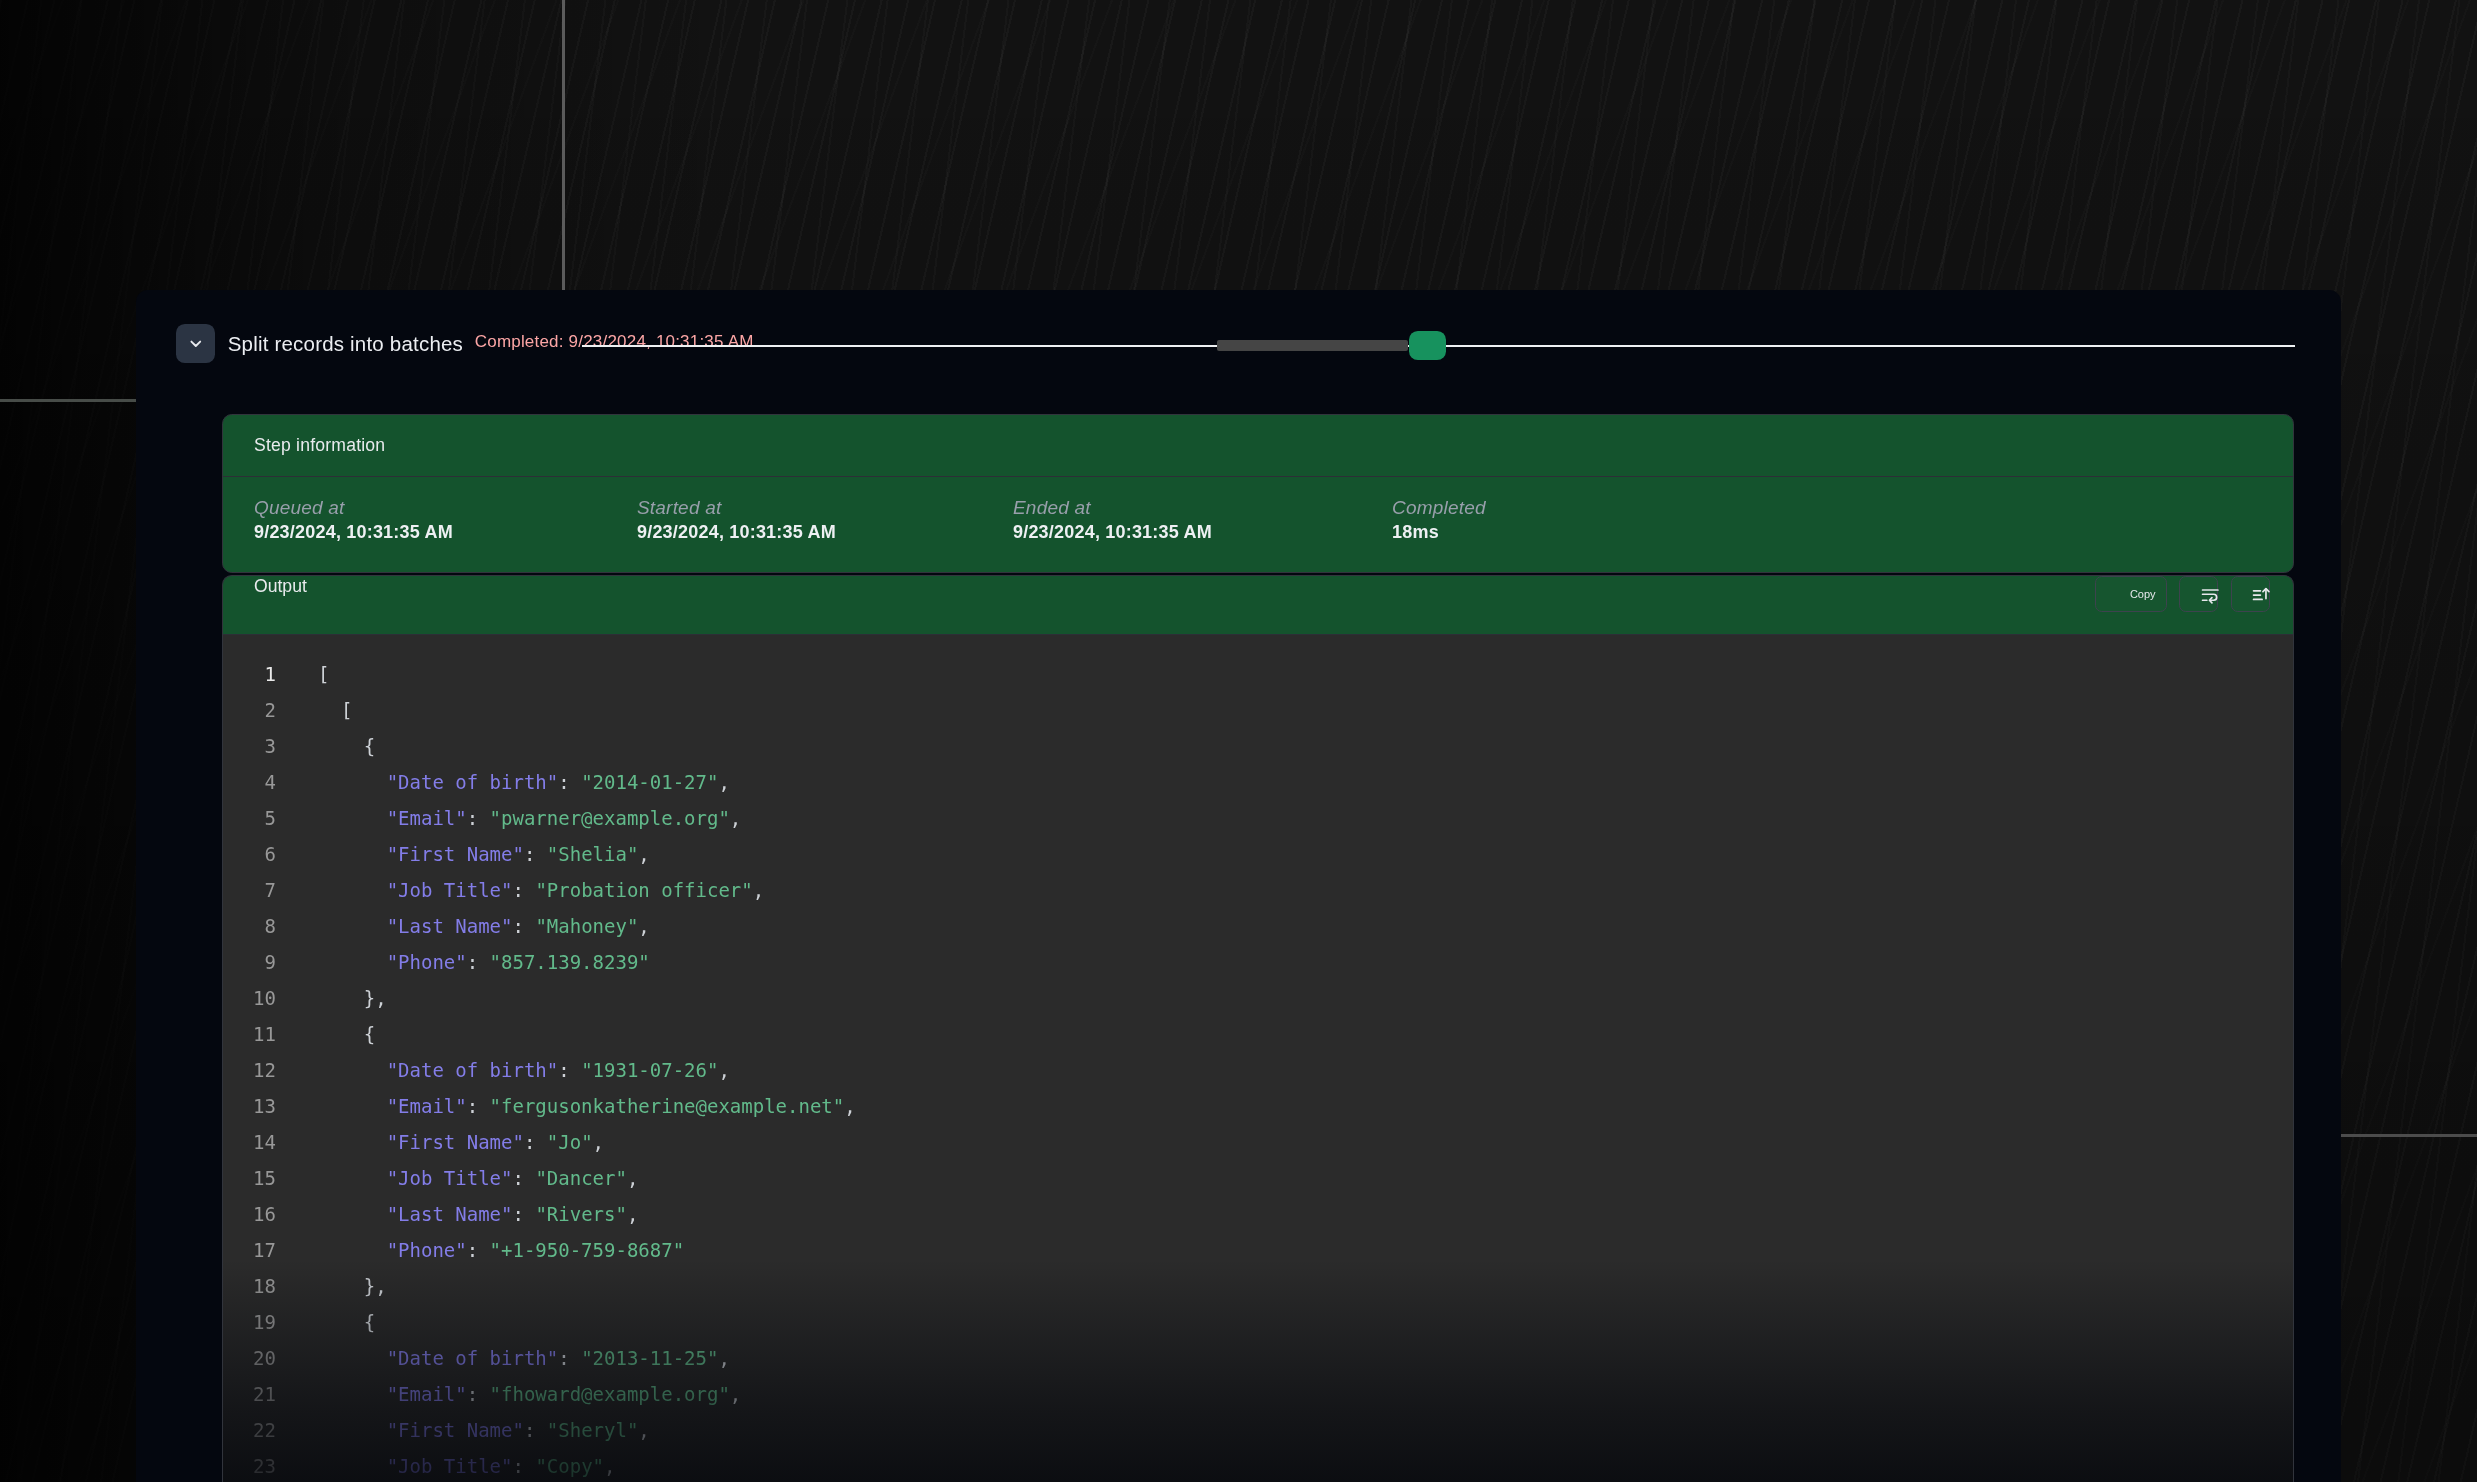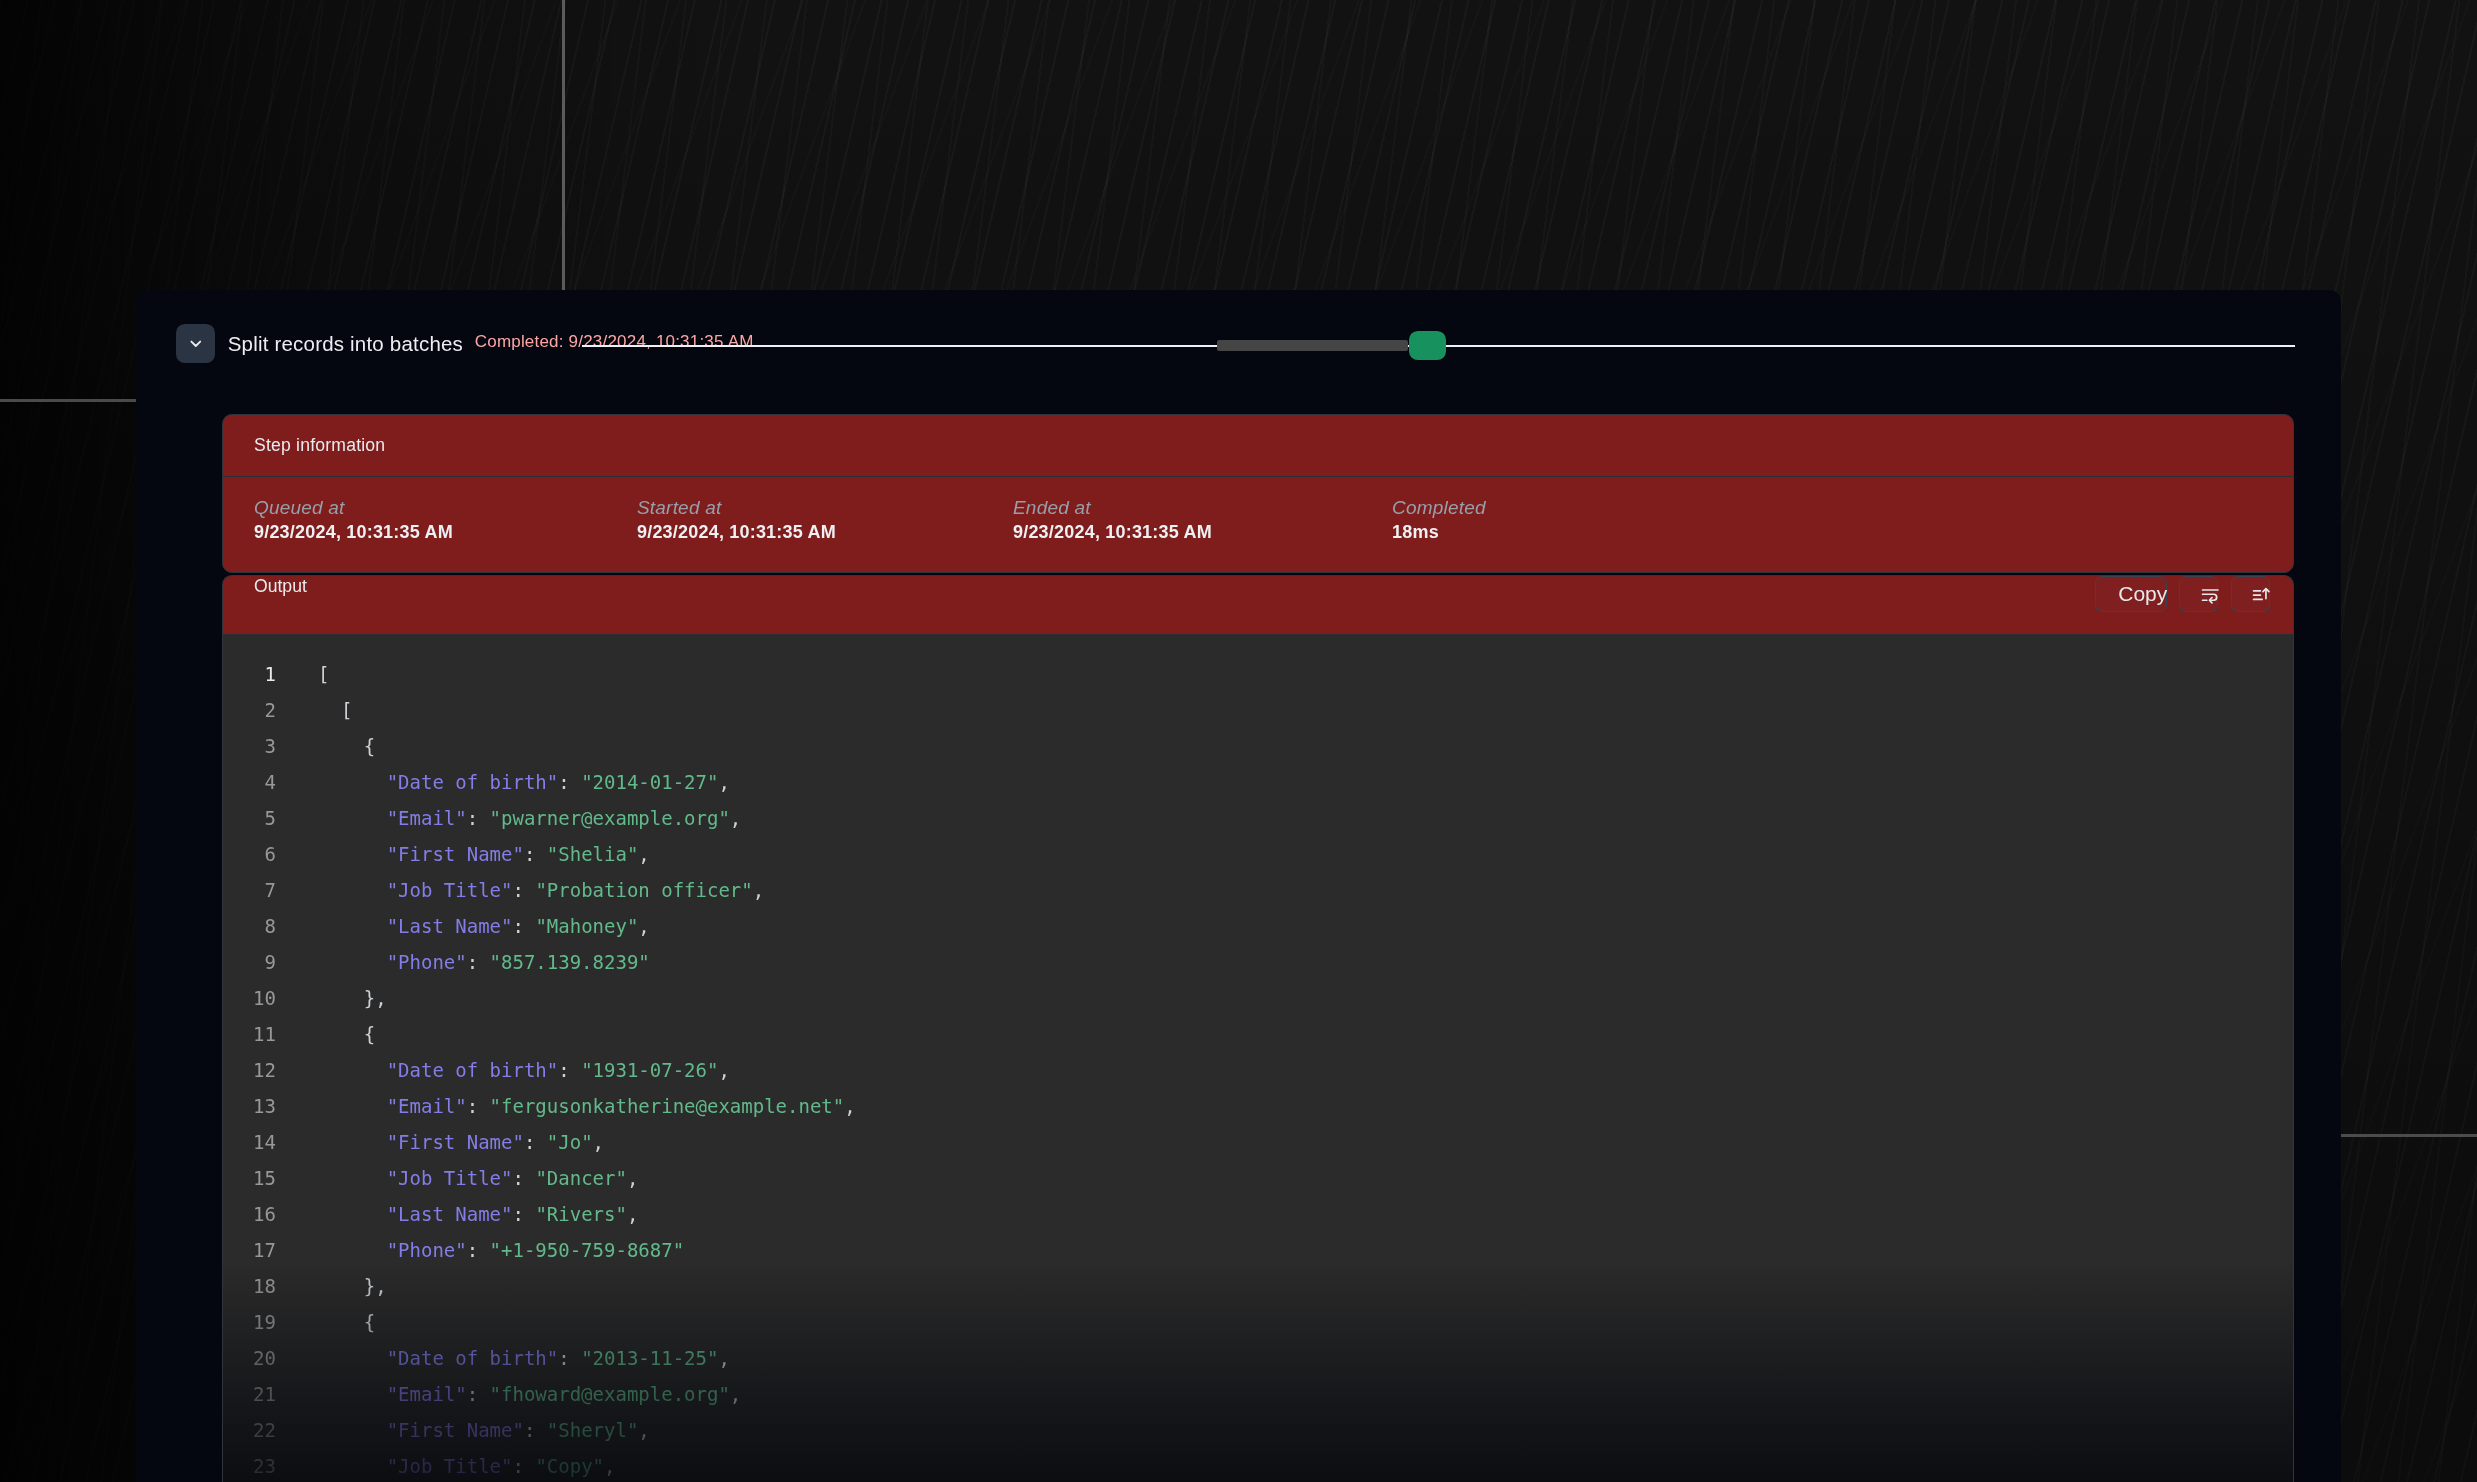--- a/index.html
+++ b/index.html
@@ -51,21 +51,21 @@
 
   
   .timeline { position:absolute; left:446px; top:41px; width:1713px; height:29px; }
   .tl-line   { position:absolute; left:0; right:0; top:13.7px; height:2px; background:#eef0f2; }
   .tl-range  { position:absolute; left:635px; top:8.8px; width:191px; height:11.7px; background:#454545; border-radius:2px; }
   .tl-handle { position:absolute; left:827px; top:0; width:37px; height:29px; background:#17925e; border-radius:8.8px; cursor:grab; }
 
   
   .card {
     position:absolute; left:86px; width:2072px;
-    background:#7f1d1d; border:1px solid #31343c; border-radius:9.8px;
+    background:#14532d; border:1px solid #31343c; border-radius:9.8px;
   }
   .card-header {
     height:62px; display:flex; align-items:center;
     padding:0 23.4px 0 31px;
     border-bottom:1px solid #2c2f36;
     font-size:17.6px; color:#e9ebee; letter-spacing:0.2px;
   }
   #card-step-info { top:124px; height:159px; }
   .info-row {
     display:grid; grid-template-columns:383px 376px 379px 380px auto;
@@ -78,21 +78,21 @@
   .output-header {
     height:57px; display:flex; 
     padding:0 23.4px 0 31px;
     font-size:17.6px; color:#e9ebee;
   }
   .output-header .spacer { flex:1; }
   .btn {
     height:36px; border:1px solid #3d434e; border-radius:6.8px;
     background:rgba(255,255,255,0.01); color:#e6e8ec;
     display:flex; align-items:center; justify-content:center;
-    font-size:21px; font-family:"Liberation Sans", sans-serif;
+    font-size:11px; font-family:"Liberation Sans", sans-serif;
     cursor:pointer;
     padding-left:23px;
   }
   .btn-copy { width:72px; margin-right:11.7px; }
   .btn-icon { width:39px; margin-left:0; }
   .btn-icon + .btn-icon { margin-left:12.7px; }
 
   
   .code-area {
     position:absolute; left:0; right:0; top:58px; bottom:0;

